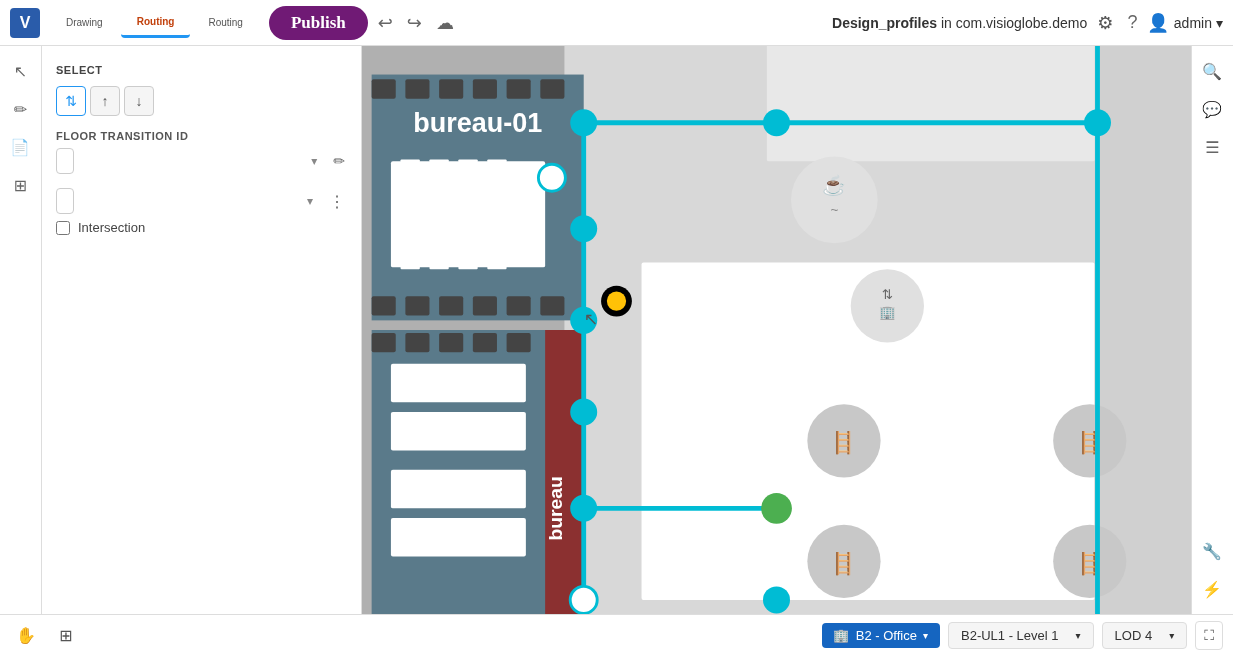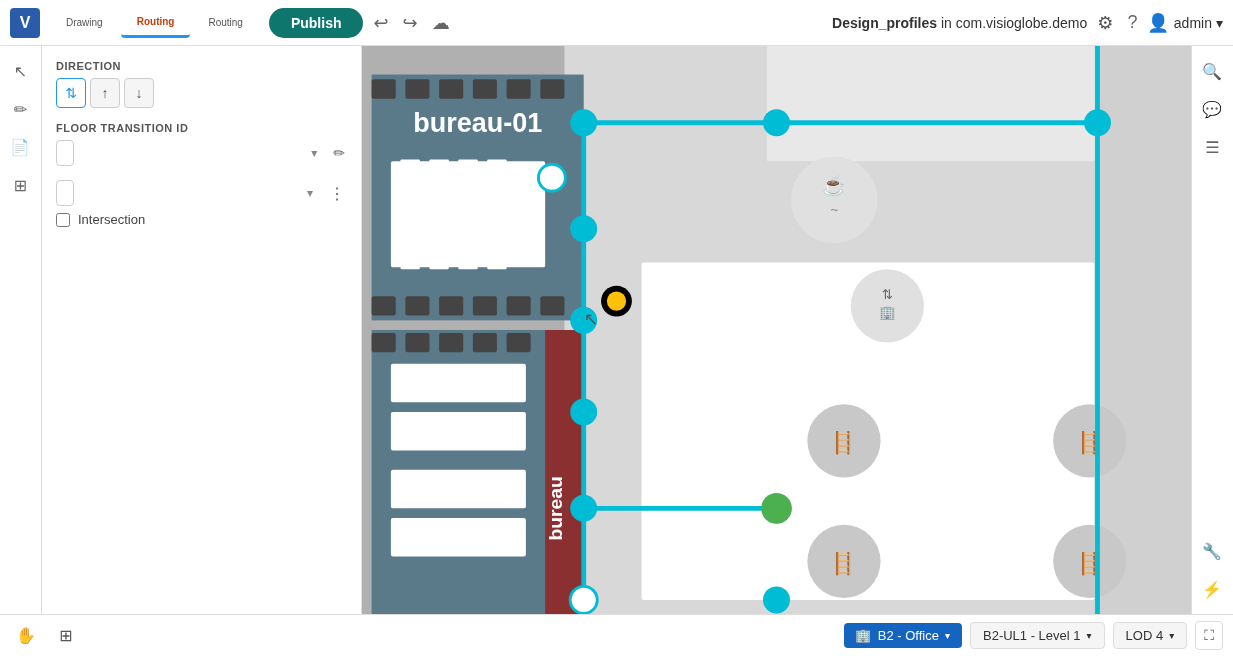--- a/index.html
+++ b/index.html
@@ -34,29 +34,30 @@
       color: #555;
       border-radius: 4px;
       font-size: 10px;
     }
     .topbar-tab.active {
       color: #c2410c;
       border-bottom: 3px solid #2196F3;
       font-weight: 700;
     }
     .topbar-publish {
-      background: #0f766e;
+      background: #701a75;
       color: #fff;
       border: none;
       border-radius: 20px;
       padding: 7px 22px;
-      font-size: 14px;
+      font-size: 17px;
       font-weight: 600;
       cursor: pointer;
       margin-left: 4px;
+      font-family: Liberation Serif, serif;
     }
     .topbar-spacer { flex: 1; }
     .topbar-icon-btn {
       background: none;
       border: none;
       cursor: pointer;
       color: #666;
       font-size: 18px;
       padding: 4px;
       display: flex; align-items: center;
@@ -247,21 +248,21 @@
       border: none; border-radius: 4px;
       padding: 5px 12px;
       font-size: 13px; cursor: pointer;
       display: flex; align-items: center; gap: 6px;
     }
     .bottom-dropdown-btn2 {
       background: #f5f5f5; color: #333;
       border: 1px solid #ddd; border-radius: 4px;
       padding: 5px 12px;
       font-size: 13px; cursor: pointer;
-      display: flex; align-items: center; gap: 6px; text-align: center;
+      display: flex; align-items: center; gap: 17px; text-align: center;
     }
     .chevron { font-size: 10px; }
     .bottom-fullscreen {
       background: none; border: 1px solid #ddd;
       border-radius: 4px; padding: 5px 8px;
       cursor: pointer; color: #555; font-size: 14px;
     }
 
     
     .map-svg { position: absolute; top: 0; left: 0; width: 100%; height: 100%; }
@@ -307,24 +308,24 @@
 <div class="main">
 
   <div class="icon-sidebar">
     <button class="icon-sidebar-btn">↖</button>
     <button class="icon-sidebar-btn">✏</button>
     <button class="icon-sidebar-btn">📄</button>
     <button class="icon-sidebar-btn">⊞</button>
   </div>
 
   <div class="left-panel">
+    <div class="section-title">SELECT</div>
 
 
     <div class="field-group">
-      <div class="field-label">DIRECTION</div>
       <div class="direction-buttons">
         <button class="dir-btn active">⇅</button>
         <button class="dir-btn">↑</button>
         <button class="dir-btn">↓</button>
       </div>
     </div>
 
     <div class="field-group">
       <div class="field-label">FLOOR TRANSITION ID</div>
       <div class="floor-transition-row">

